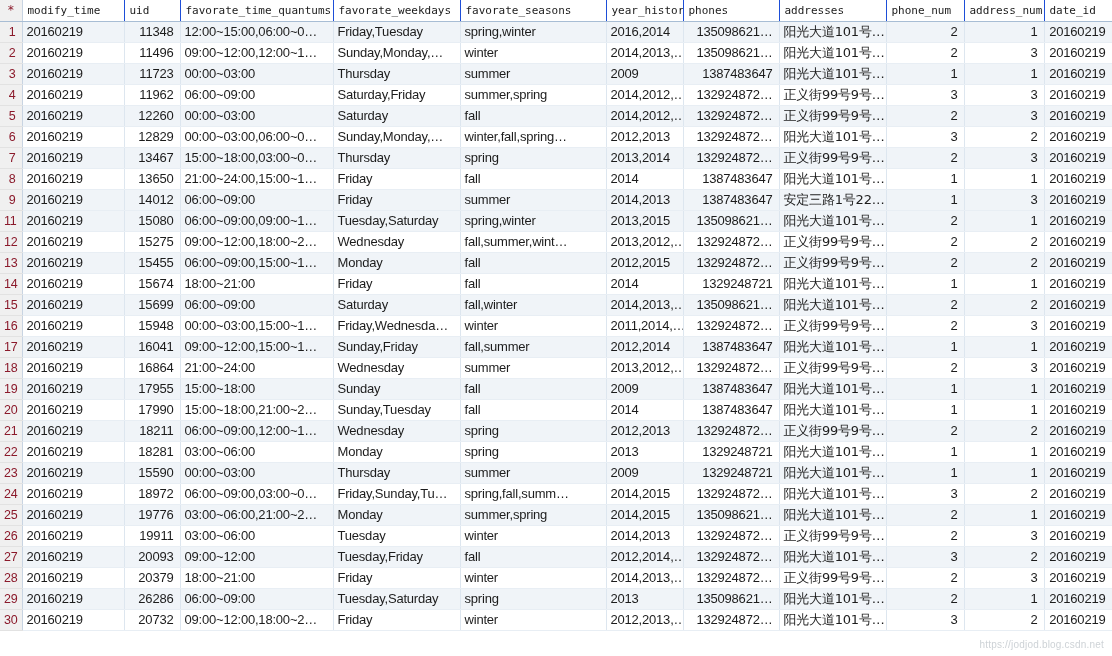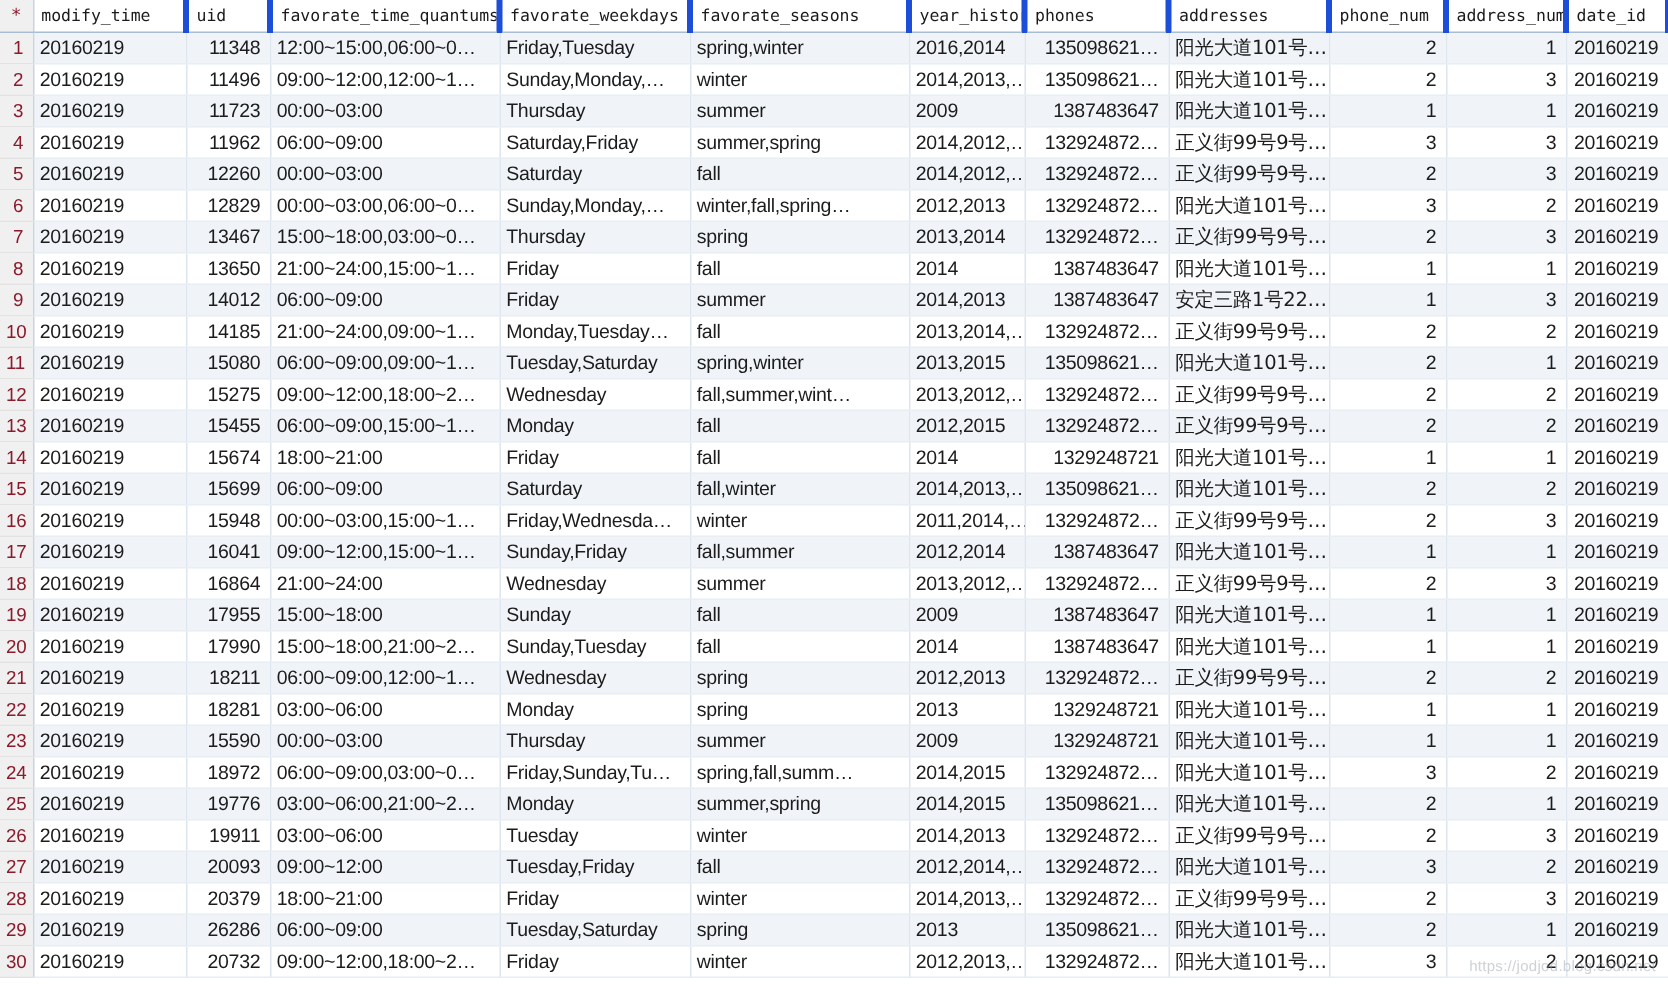--- a/index.html
+++ b/index.html
@@ -30,21 +30,21 @@
 
   
   thead th {
     height: 21px;
     padding: 0 5px;
     font-family: "DejaVu Sans Mono", "Liberation Mono", monospace;
     font-size: 11px;
     font-weight: normal;
     color: #1a1a1a;
     background: #ffffff;
-    border-right: 4px solid #1d4ed8;
+    border-right: 1px solid #1d4ed8;
     border-bottom: 1px solid #a8bdd4;
     text-align: left;
     white-space: nowrap;
     overflow: hidden;
     vertical-align: middle;
     box-sizing: border-box;
   }
   thead th.gutter-head {
     background: #f0f0f0;
     border-right: 1px solid #c8d4e2;
@@ -267,34 +267,20 @@
           <td>06:00~09:00</td>
           <td>Friday</td>
           <td>summer</td>
           <td>2014,2013</td>
           <td class="num">1387483647</td>
           <td class="cjk">安定三路1号22…</td>
           <td class="num">1</td>
           <td class="num">3</td>
           <td class="num">20160219</td>
         </tr>
-        <tr class="even">
-          <td class="gutter">10</td>
-          <td>20160219</td>
-          <td class="num">14185</td>
-          <td>21:00~24:00,09:00~1…</td>
-          <td>Monday,Tuesday…</td>
-          <td>fall</td>
-          <td>2013,2014,…</td>
-          <td class="num">132924872…</td>
-          <td class="cjk">正义街99号9号…</td>
-          <td class="num">2</td>
-          <td class="num">2</td>
-          <td class="num">20160219</td>
-        </tr>
         <tr class="odd">
           <td class="gutter">11</td>
           <td>20160219</td>
           <td class="num">15080</td>
           <td>06:00~09:00,09:00~1…</td>
           <td>Tuesday,Saturday</td>
           <td>spring,winter</td>
           <td>2013,2015</td>
           <td class="num">135098621…</td>
           <td class="cjk">阳光大道101号…</td>

